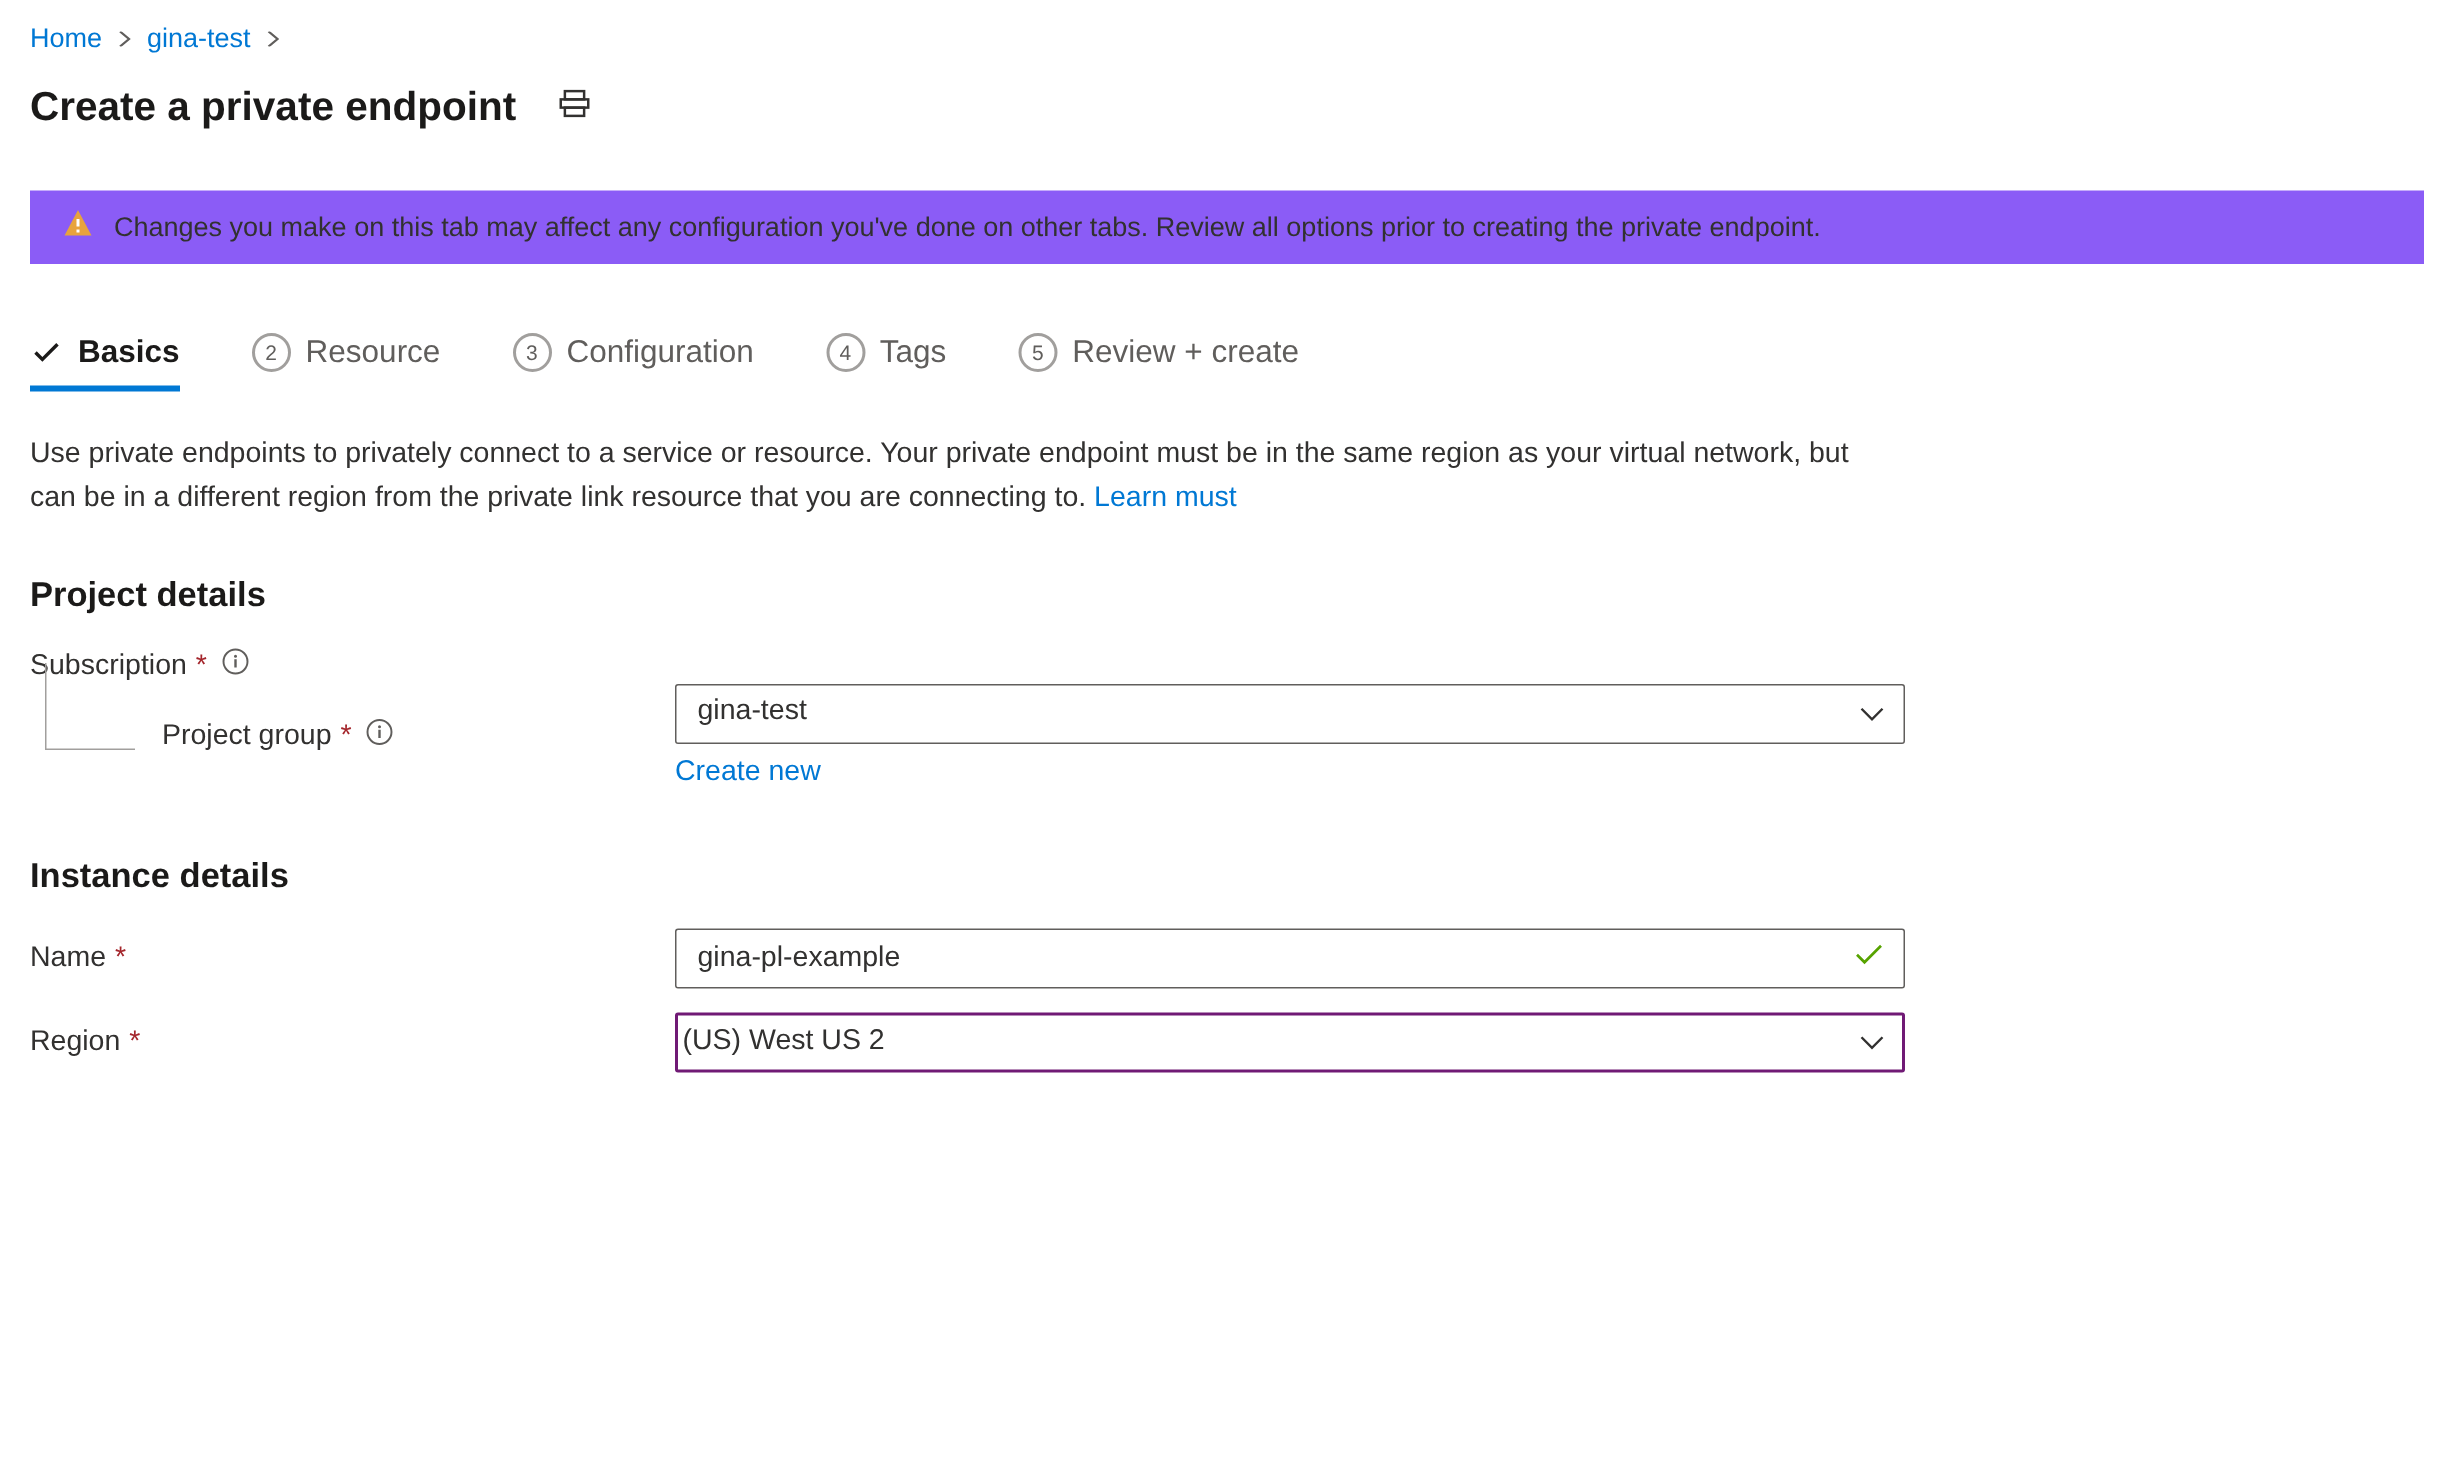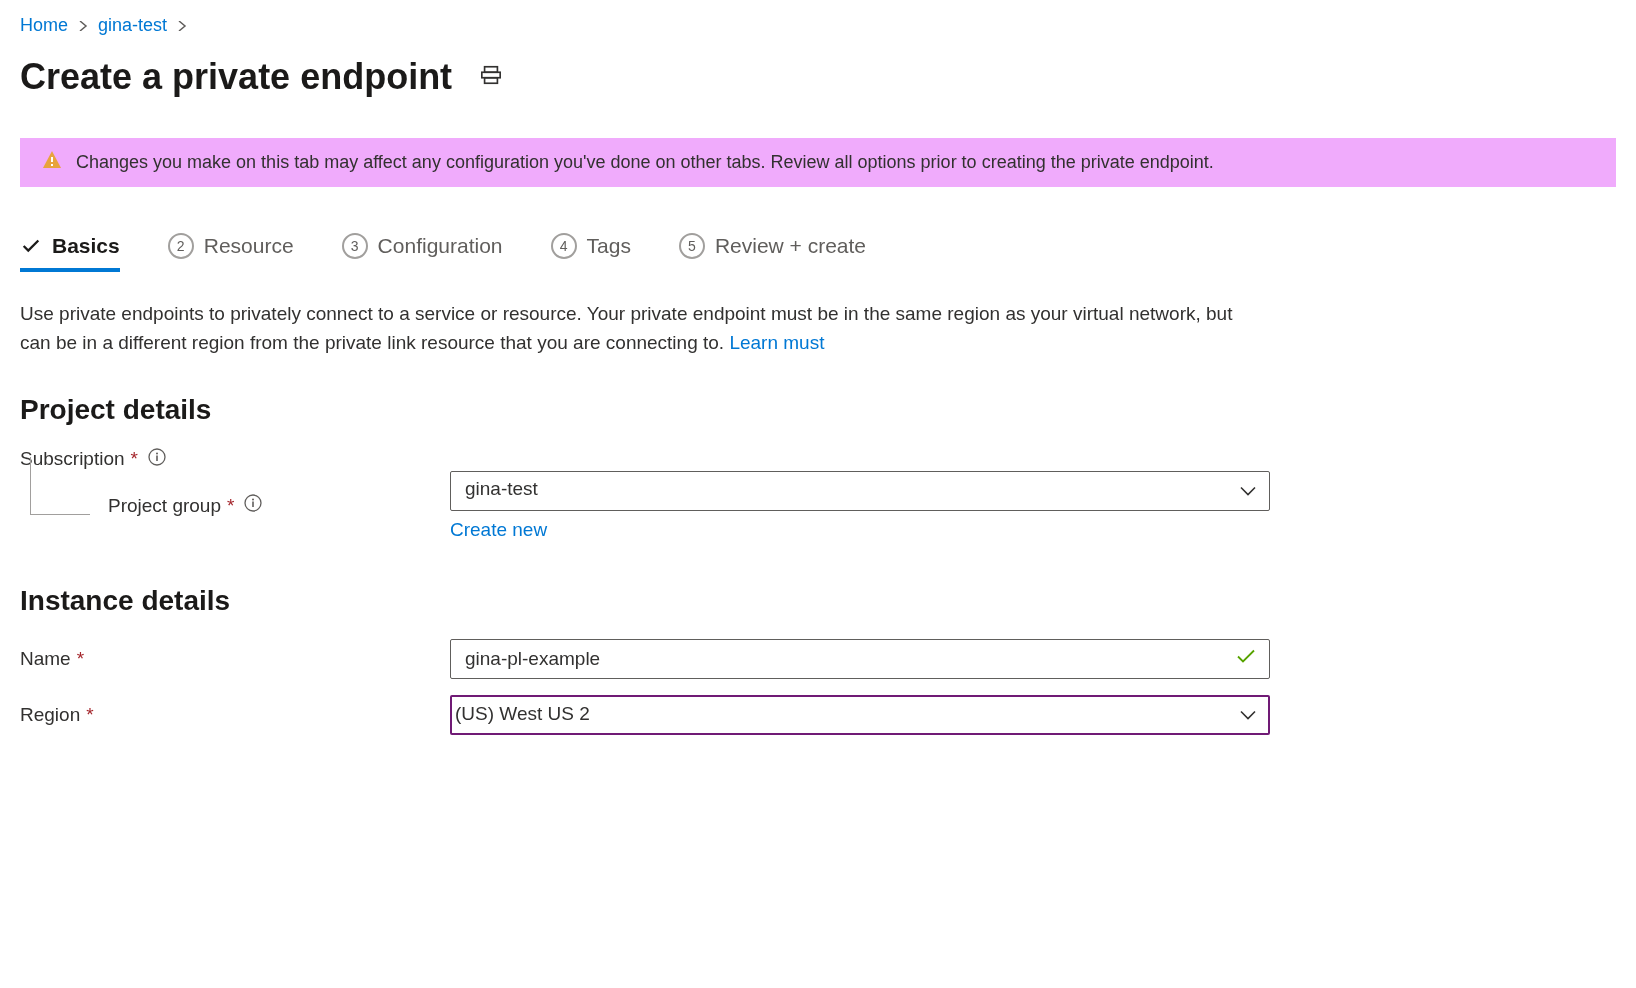--- a/index.html
+++ b/index.html
@@ -29,31 +29,31 @@
       color: #605e5c;
       font-size: 14px;
     }
     .page-title-row {
       display: flex;
       align-items: center;
       gap: 28px;
       padding: 8px 0 30px 0;
     }
     .page-title {
-      font-size: 36px;
+      font-size: 27px;
       font-weight: 600;
       color: #1b1a19;
     }
     .pin-icon {
       width: 22px;
       height: 22px;
       color: #323130;
     }
     .warning-banner {
-      background: #f0abfc;
+      background: #8b5cf6;
       display: flex;
       align-items: center;
       gap: 14px;
       padding: 12px 22px;
       margin: 10px 0 40px 0;
       font-size: 18px;
       color: #323130;
     }
     .warning-icon {
       color: #e8a33d;
@@ -102,21 +102,21 @@
       line-height: 1.55;
       color: #323130;
       margin-bottom: 36px;
       max-width: 1240px;
     }
     .description a {
       color: #0078d4;
       text-decoration: none;
     }
     .section-heading {
-      font-size: 28px;
+      font-size: 23px;
       font-weight: 600;
       color: #1b1a19;
       margin-bottom: 22px;
     }
     .form-row {
       display: flex;
       align-items: center;
       margin-bottom: 0;
     }
     .form-row.indented {

